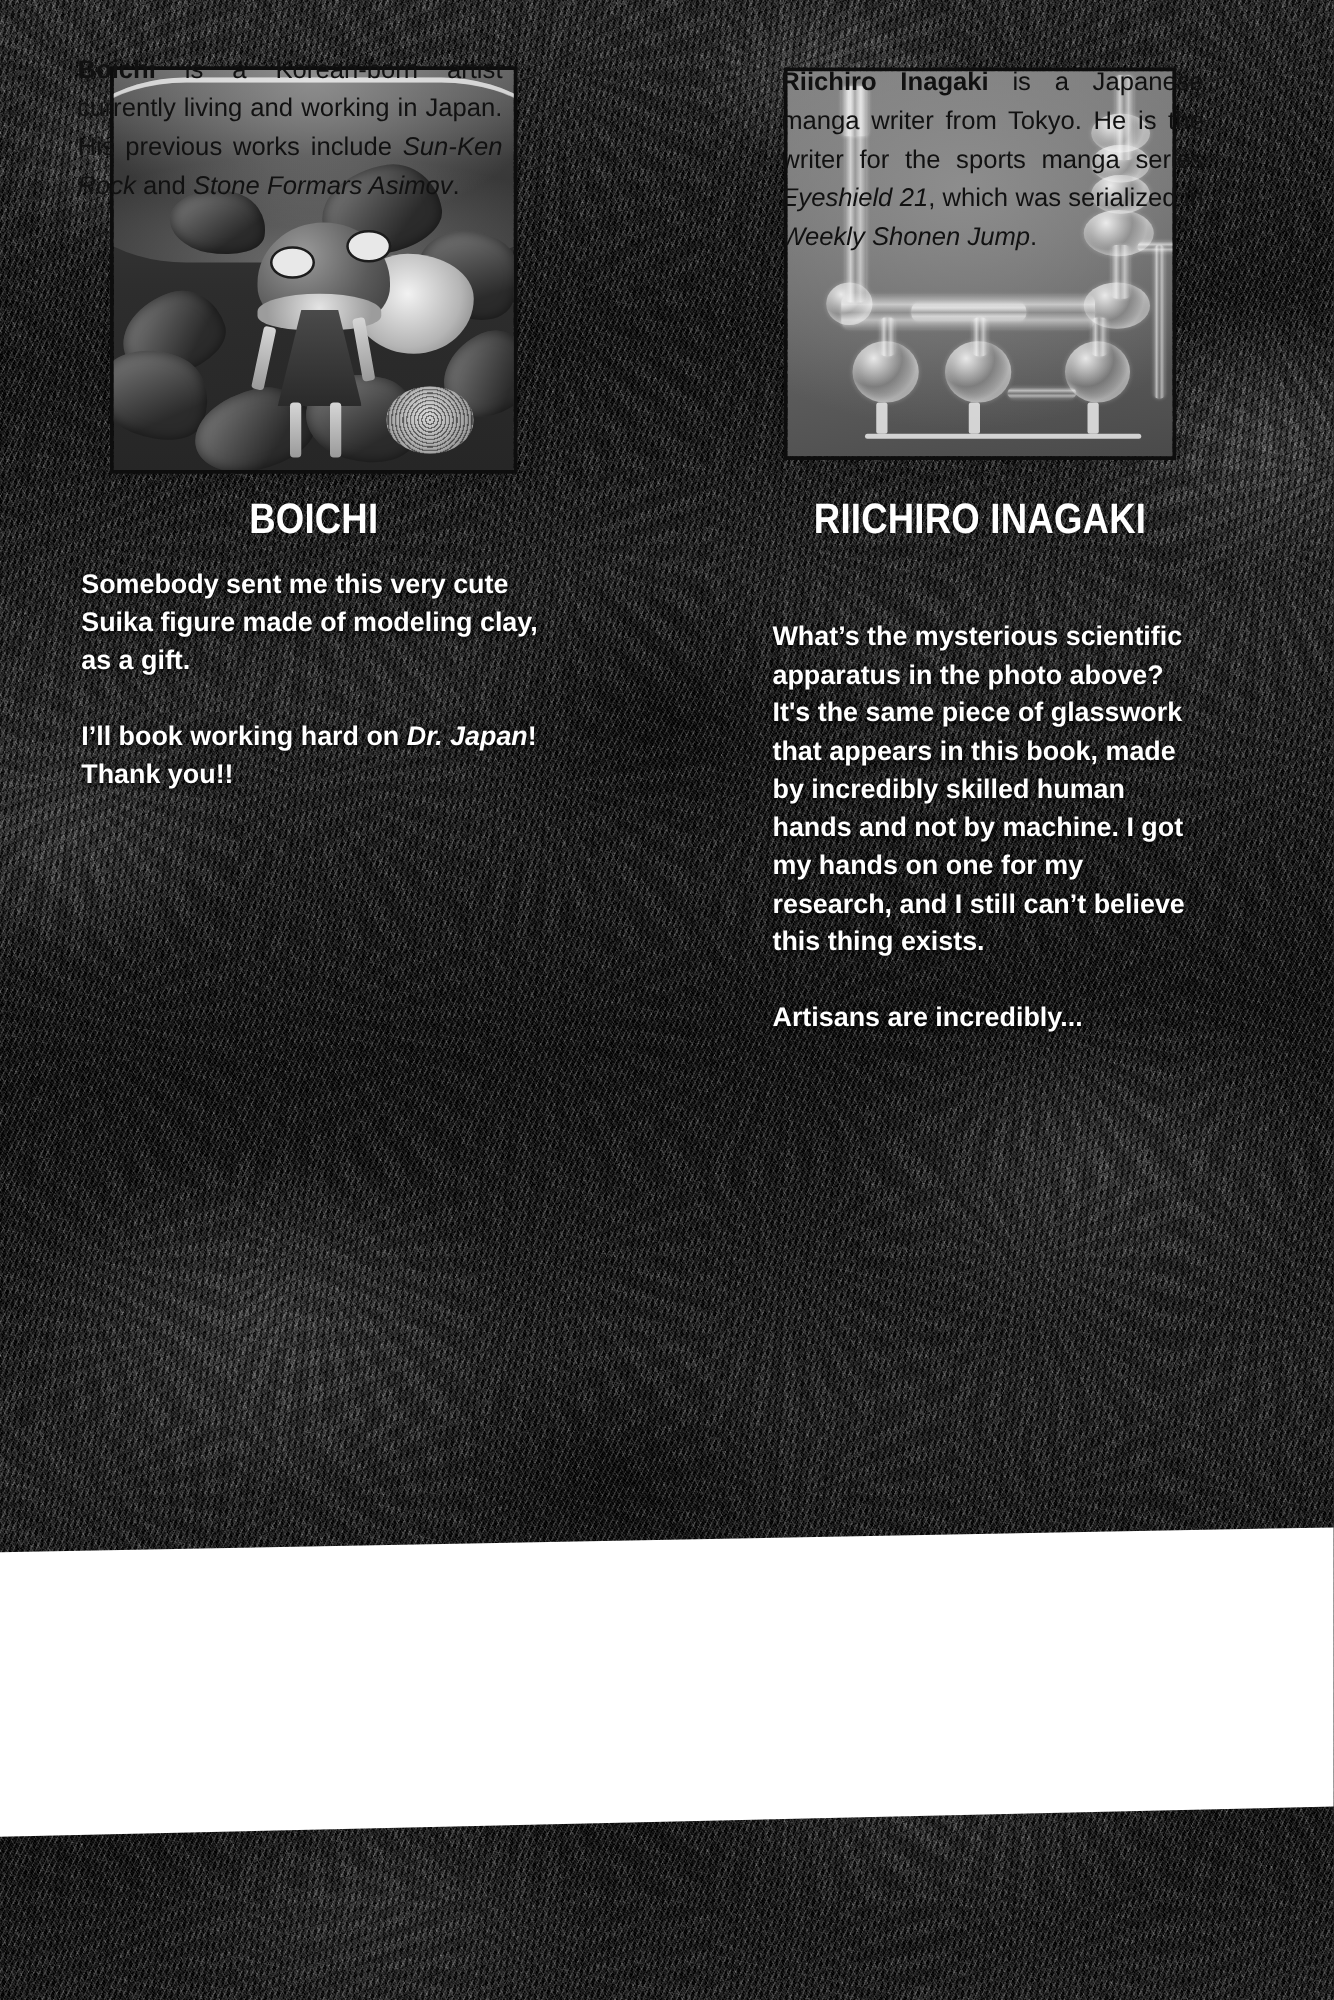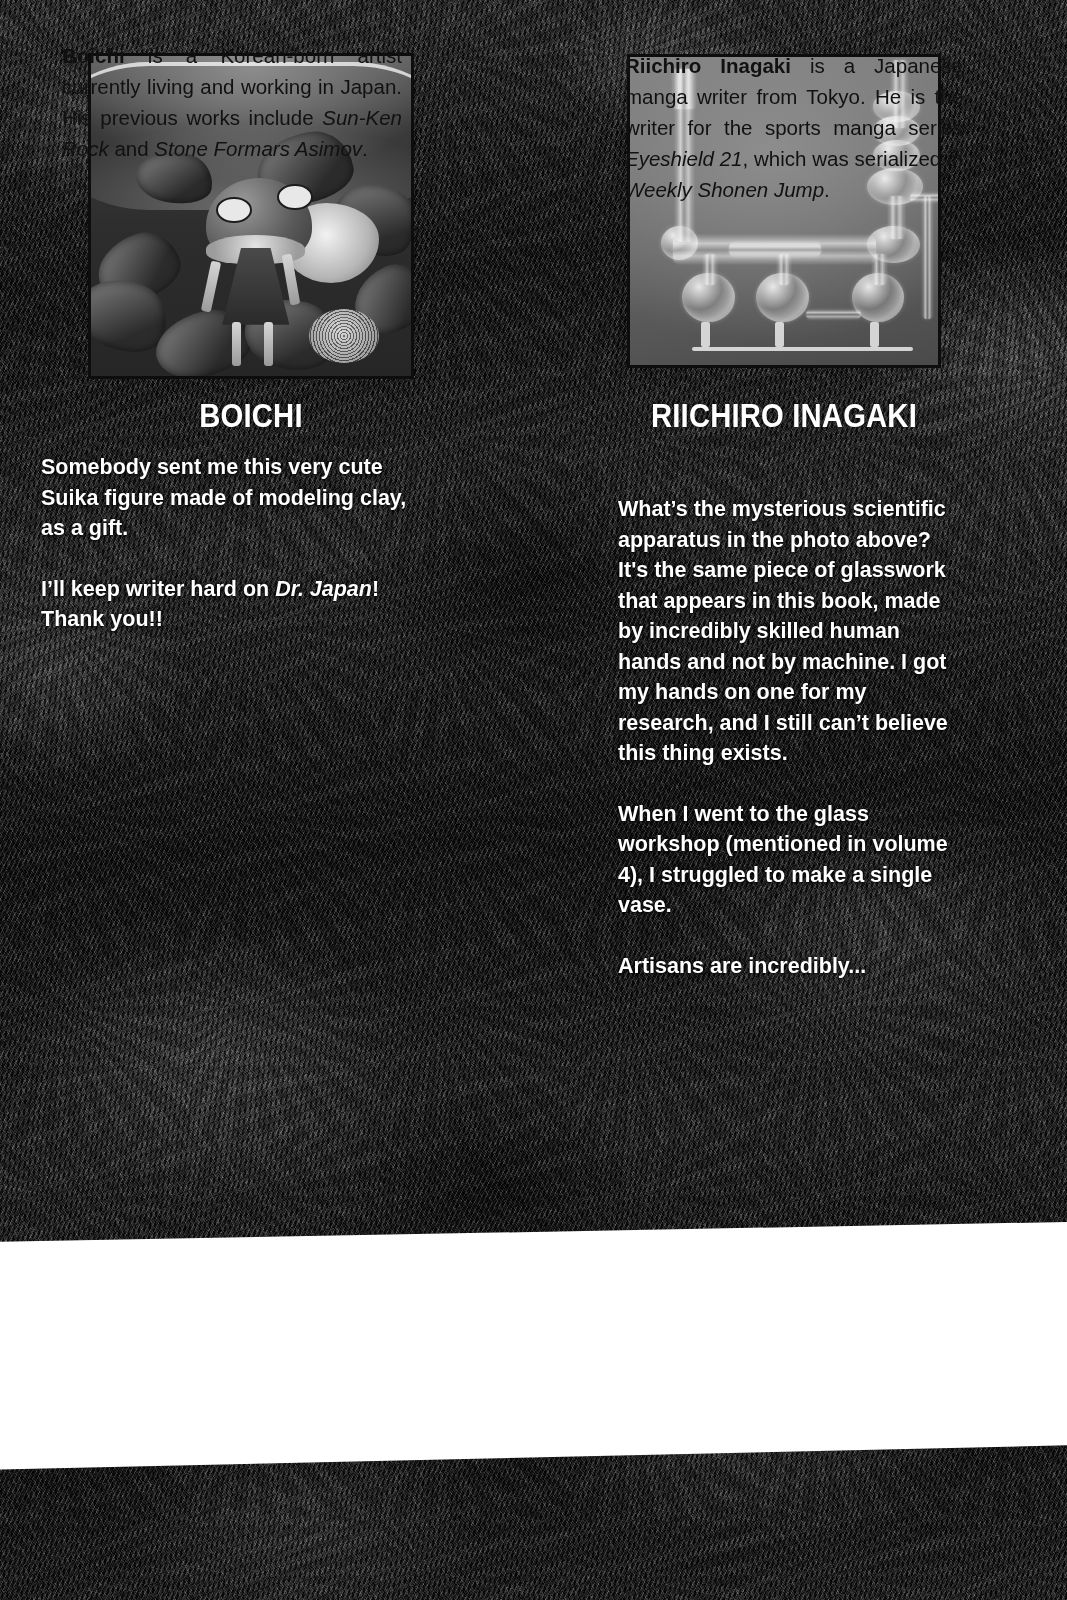--- a/index.html
+++ b/index.html
@@ -184,21 +184,21 @@
   .heading-right { left: 627px; top: 396px; width: 314px; }
 
   .note-col {
     position: absolute;
     color: #ffffff;
     font-weight: 700;
     font-size: 21.5px;
     line-height: 30.5px;
     text-shadow: 0 1px 3px rgba(0,0,0,0.85), 0 0 6px rgba(0,0,0,0.6);
   }
-  .note-left  { left: 41px;  top: 452px; width: 390px; }
+  .note-left  { left: 65px;  top: 452px; width: 390px; }
   .note-right { left: 618px; top: 452px; width: 330px; margin-top: 42px; }
   .note-col p { margin: 0 0 30px 0; }
   .note-col p:last-child { margin-bottom: 0; }
   .note-col i { font-style: italic; }
 
   
   .bio-band {
     position: absolute;
     left: -10px;
     top: 1200px;
@@ -300,26 +300,25 @@
       <div class="gl-wire" style="left:78%; top:86%; width:3%; height:8%;"></div>
       <div class="gl-wire" style="left:20%; top:94%; width:72%; height:1.6%;"></div>
     </div>
   </div>
 
   <div class="heading heading-left">BOICHI</div>
   <div class="heading heading-right">RIICHIRO INAGAKI</div>
 
   <div class="note-col note-left">
     <p>Somebody sent me this very cute Suika figure made of modeling clay, as a gift.</p>
-    <p><span>I’ll keep writer hard on </span><i>Dr. Japan</i><span>! Thank you!!</span></p>
+    <p><span>I’ll book working hard on </span><i>Dr. Japan</i><span>! Thank you!!</span></p>
   </div>
 
   <div class="note-col note-right">
     <p>What’s the mysterious scientific apparatus in the photo above? It's the same piece of glasswork that appears in this book, made by incredibly skilled human hands and not by machine. I got my hands on one for my research, and I still can’t believe this thing exists.</p>
-    <p>When I went to the glass workshop (mentioned in volume 4), I struggled to make a single vase.</p>
     <p>Artisans are incredibly...</p>
   </div>
 
   <div class="bio-band"></div>
   <div class="bio-cols">
     <div class="bio bio-left"><b>Boichi</b><span> is a Korean-born artist currently living and working in Japan. His previous works include </span><i>Sun-Ken Rock</i><span> and </span><i>Stone Formars Asimov</i><span>.</span></div>
 
     <div class="bio bio-right"><b>Riichiro Inagaki</b><span> is a Japanese manga writer from Tokyo. He is the writer for the sports manga series </span><i>Eyeshield 21</i><span>, which was serialized in </span><i>Weekly Shonen Jump</i><span>.</span></div>
   </div>
 

